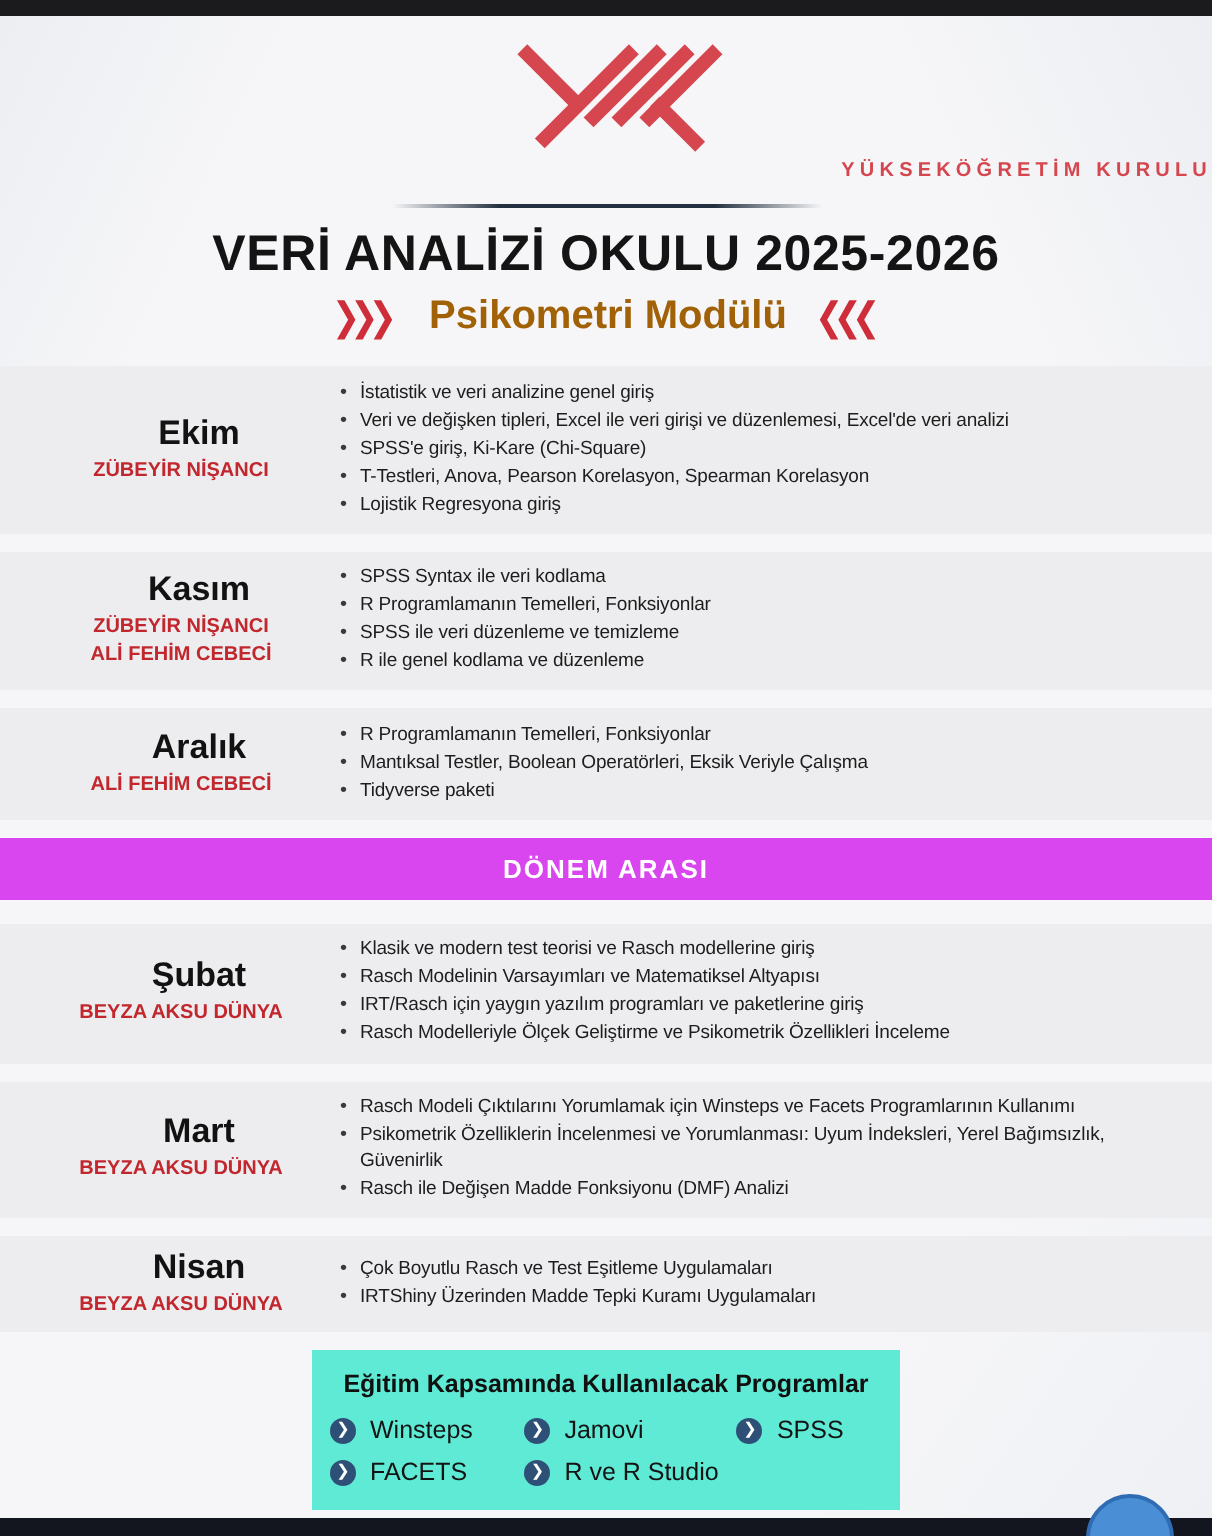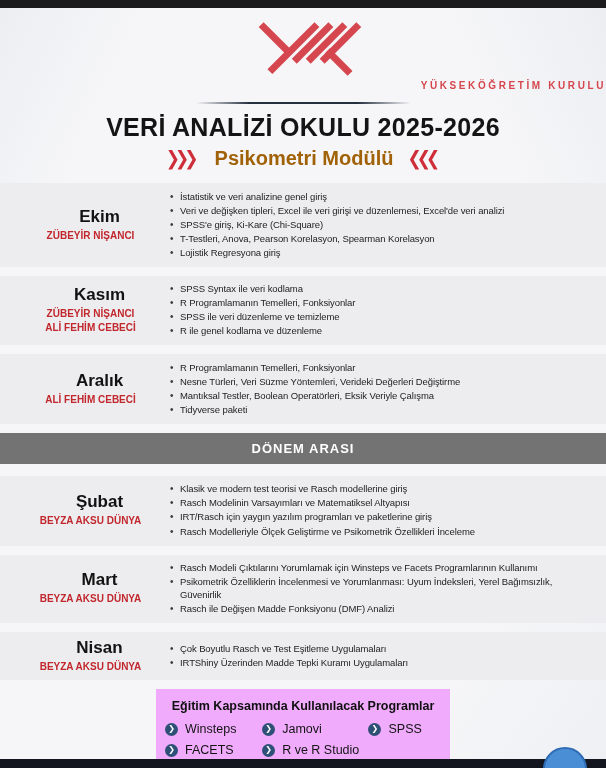--- a/index.html
+++ b/index.html
@@ -37,24 +37,24 @@
   .month-col{width:165px;flex:none;text-align:center;}
   .month{font-size:17px;font-weight:800;color:#121212;margin-left:34px;}
   .instructor{font-size:10px;font-weight:bold;color:#c1272d;margin-top:2px;line-height:1.45;margin-left:16px;}
   ul.topics{flex:1;margin:0;padding:0 12px 0 4px;list-style:none;}
   ul.topics li{
     font-size:9.5px;color:#1d1d1d;line-height:1.32;margin:1.5px 0;
     position:relative;padding-left:11px;letter-spacing:-0.1px;
   }
   ul.topics li::before{content:"•";position:absolute;left:1px;top:-1px;color:#3a3a3a;font-size:10px;}
 
-  .banner{background:#737373;color:#ffffff;text-align:center;font-weight:bold;
+  .banner{background:#d946ef;color:#ffffff;text-align:center;font-weight:bold;
     font-size:13px;letter-spacing:1px;padding:8px 0;margin:2px 0 12px;}
 
-  .programs-box{width:276px;margin:6px auto 0;background:#f0abfc;padding:10px 9px 12px;}
+  .programs-box{width:276px;margin:6px auto 0;background:#5eead4;padding:10px 9px 12px;}
   .programs-title{text-align:center;font-weight:800;font-size:12.5px;color:#101010;margin-bottom:9px;}
   .programs-grid{display:grid;grid-template-columns:1.05fr 1.15fr .8fr;row-gap:7px;column-gap:2px;}
   .program-item{display:flex;align-items:center;gap:7px;font-size:12.5px;color:#131313;}
   .picon{width:13px;height:13px;flex:none;border-radius:50%;background:#2e5077;color:#fff;
     font-size:8px;font-weight:bold;display:flex;align-items:center;justify-content:center;line-height:1;}
 
   .floating-btn{position:absolute;right:19px;bottom:-23px;width:40px;height:40px;border-radius:50%;
     background:#4a8fd6;border:2px solid #2f6cb3;z-index:5;cursor:pointer;}
 </style>
 </head>
@@ -120,21 +120,20 @@
       </ul>
     </section>
 
     <section class="row">
       <div class="month-col">
         <div class="month">Aralık</div>
         <div class="instructor">ALİ FEHİM CEBECİ</div>
       </div>
       <ul class="topics">
         <li>R Programlamanın Temelleri, Fonksiyonlar</li>
-        <li>Nesne Türleri, Veri Süzme Yöntemleri, Verideki Değerleri Değiştirme</li>
         <li>Mantıksal Testler, Boolean Operatörleri, Eksik Veriyle Çalışma</li>
         <li>Tidyverse paketi</li>
       </ul>
     </section>
 
     <div class="banner">DÖNEM ARASI</div>
 
     <section class="row">
       <div class="month-col">
         <div class="month">Şubat</div>

